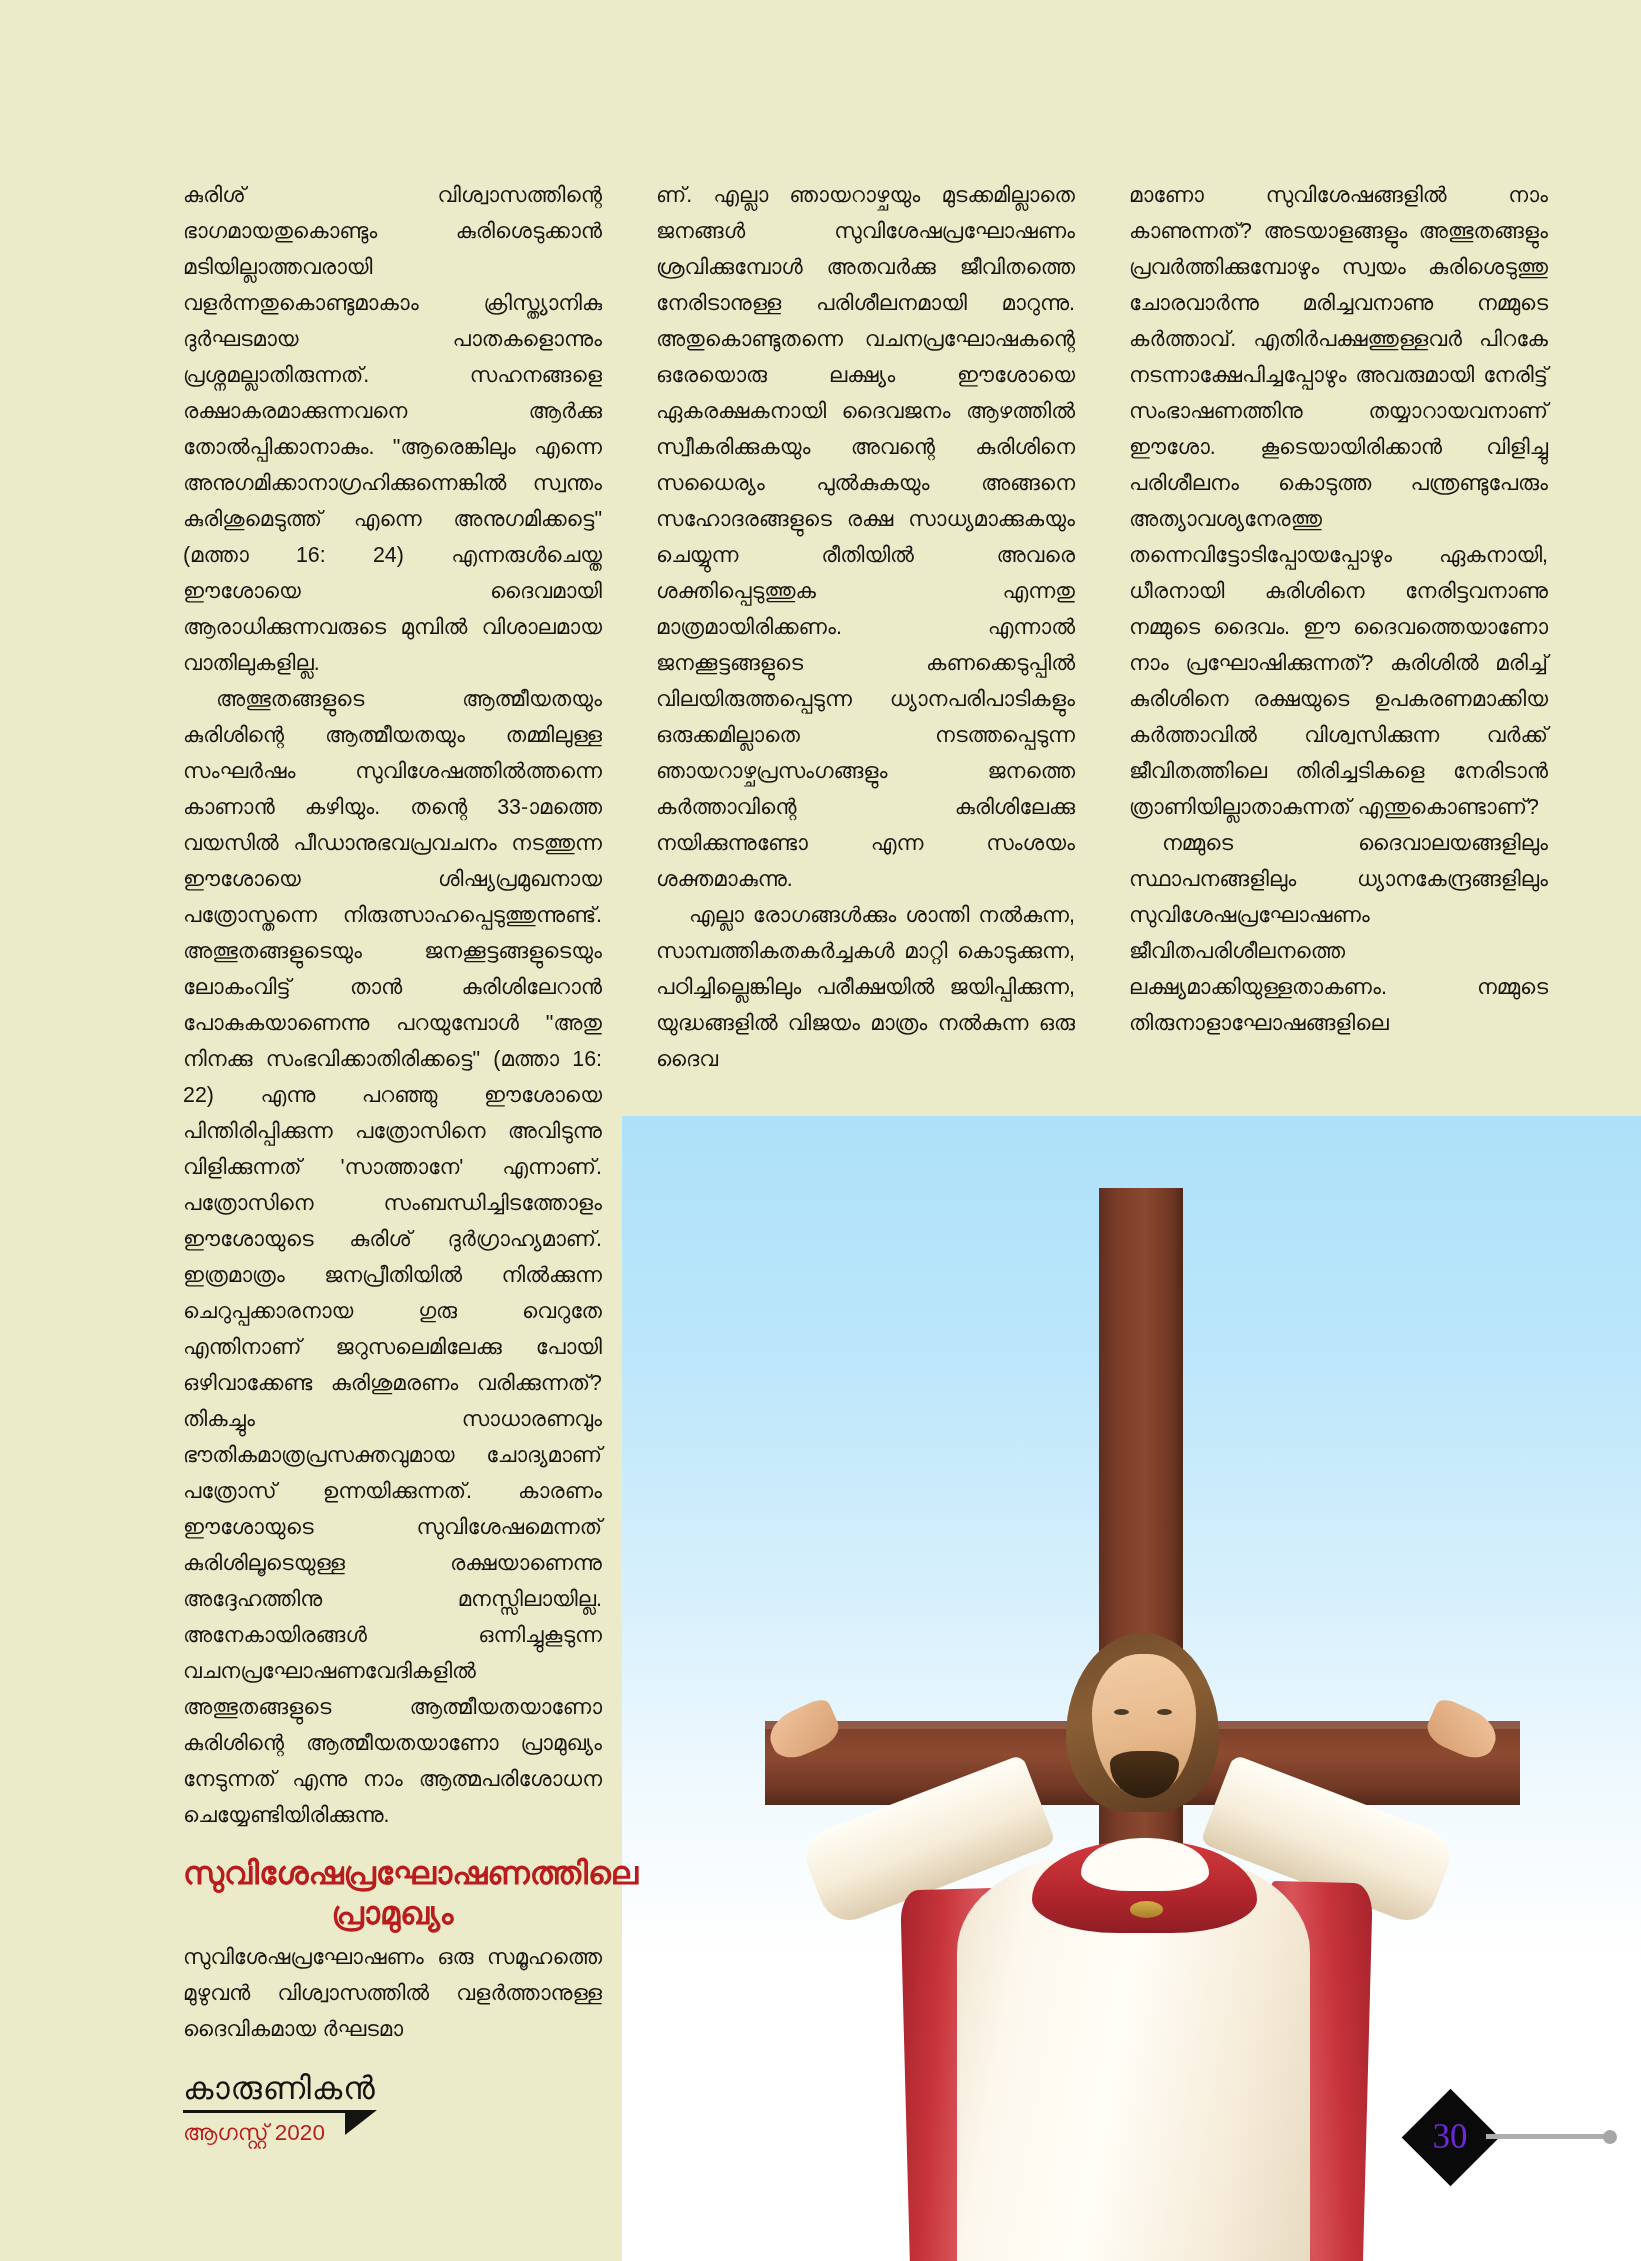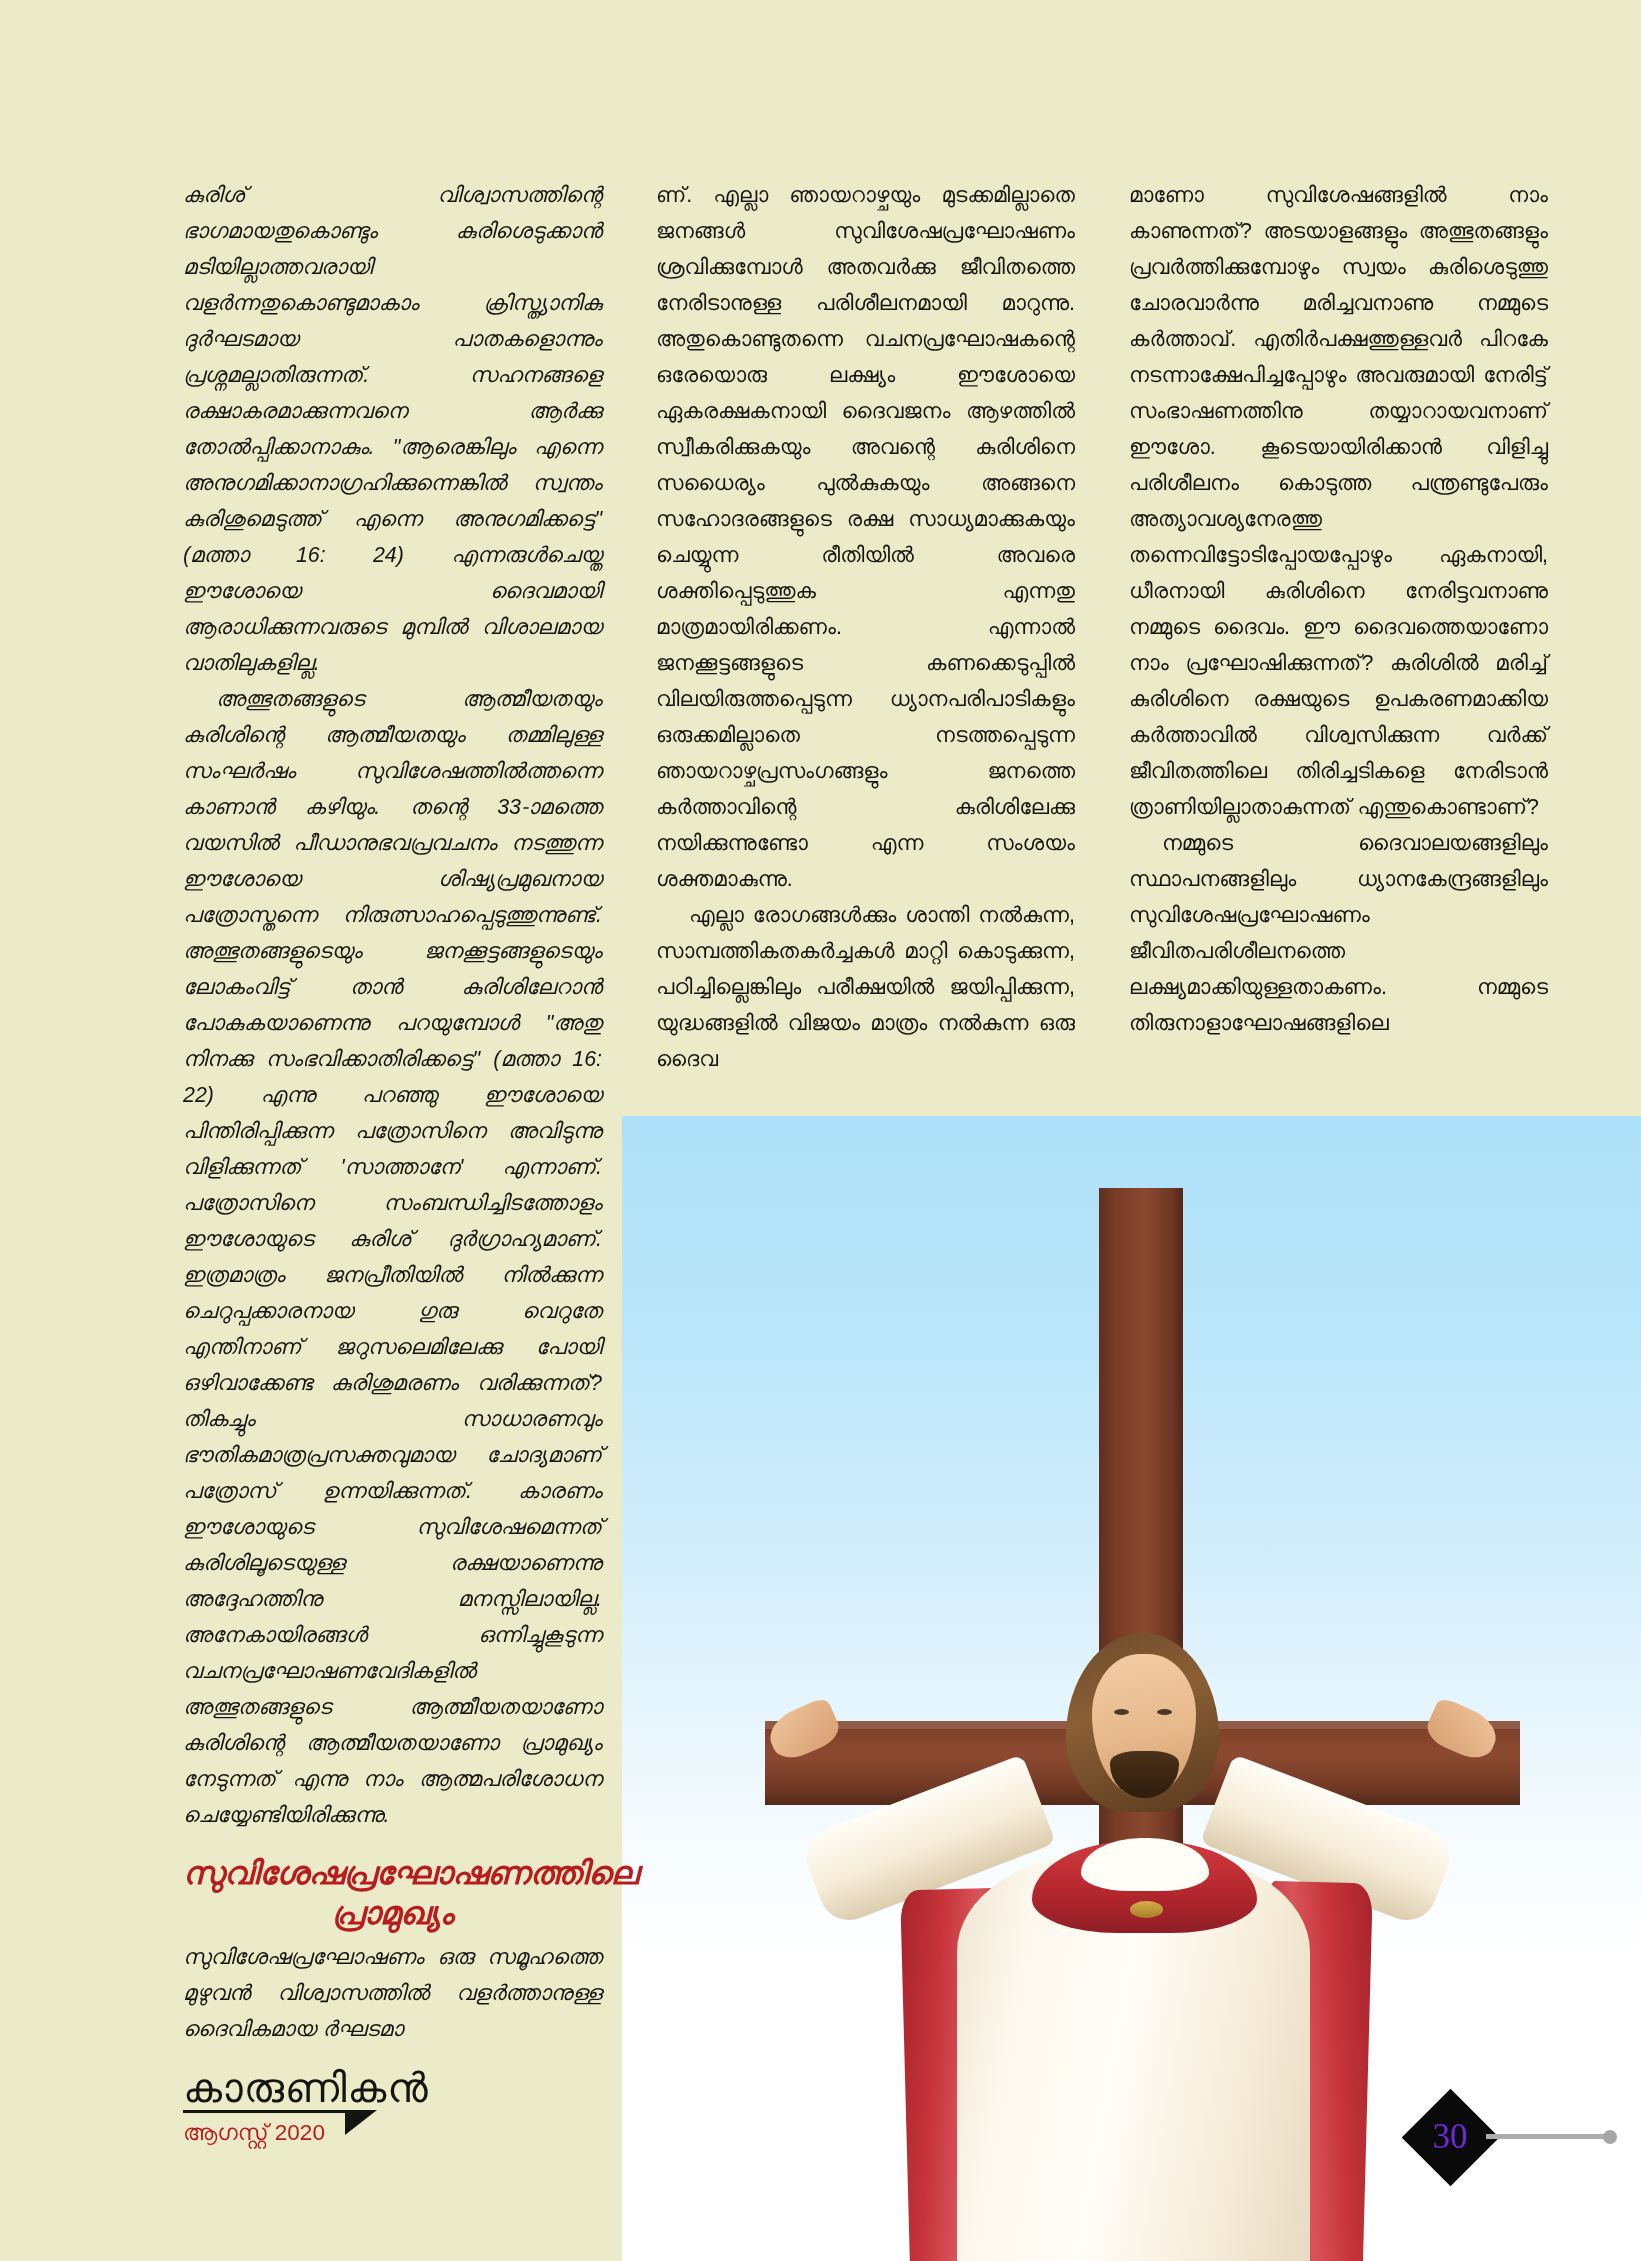--- a/index.html
+++ b/index.html
@@ -33,41 +33,41 @@
     text-align:justify;
     text-justify:inter-word;
     letter-spacing:0px;
     word-spacing:0.4px;
     -webkit-hyphens:none;hyphens:none;
   }
   .col p + p{text-indent:33px;}
   .col p.cont{text-indent:0;}
 
   
-  .col-1{height:938px;font-style:italic;}
+  .col-1{height:938px;}
 
   
   .section-head{
     margin:19.5px 0 6px 0;
     font-family:"Liberation Sans", sans-serif;
     font-size:32px;
     line-height:40px;
     color:#b91c1c;
     font-weight:700;
     text-align:center;
     letter-spacing:0px;
   }
 
   
   .masthead{
     position:absolute;left:183px;top:2069px;width:315px;
   }
   .masthead .brand{
     font-family:"Liberation Sans", sans-serif;
-    font-size:41px;line-height:39px;color:#141410;
+    font-size:32px;line-height:39px;color:#141410;
     letter-spacing:0.8px;
   }
   .masthead .rule{
     position:relative;height:6px;margin-top:1.5px;
   }
   .masthead .rule .bar{
     position:absolute;left:0;top:0;height:3.8px;width:189px;background:#141410;
   }
   .masthead .rule .tri{
     position:absolute;left:162px;top:0;width:0;height:0;

